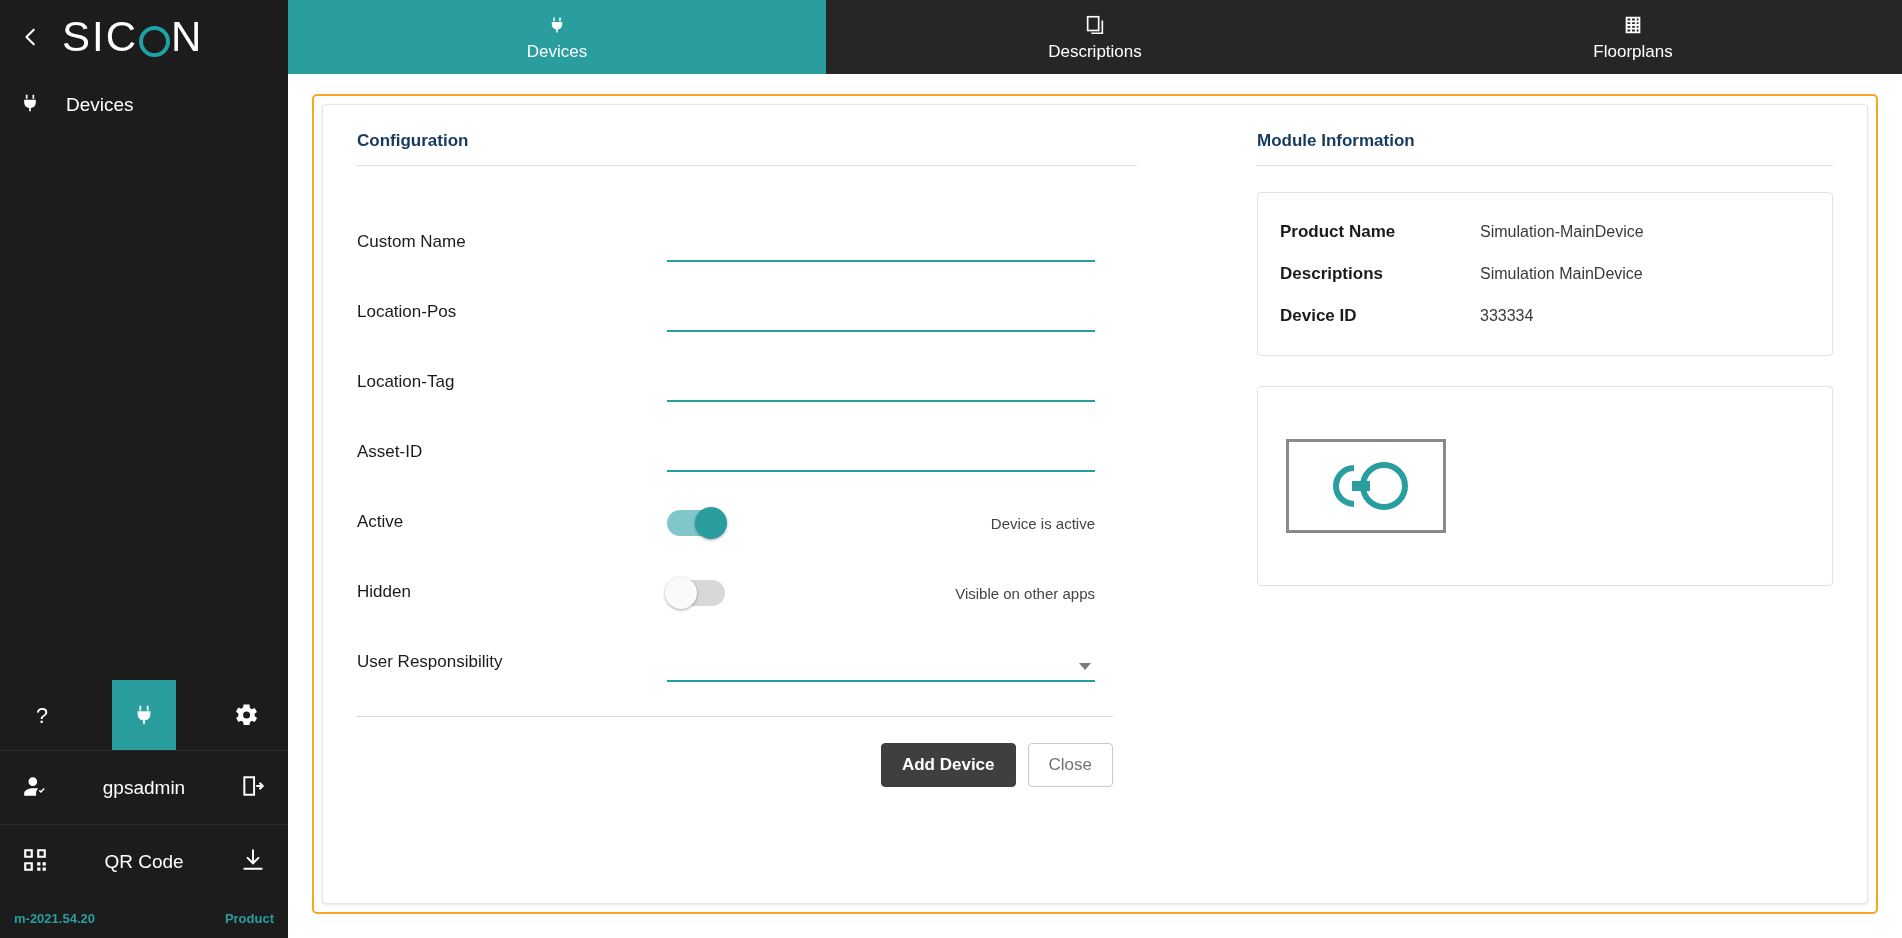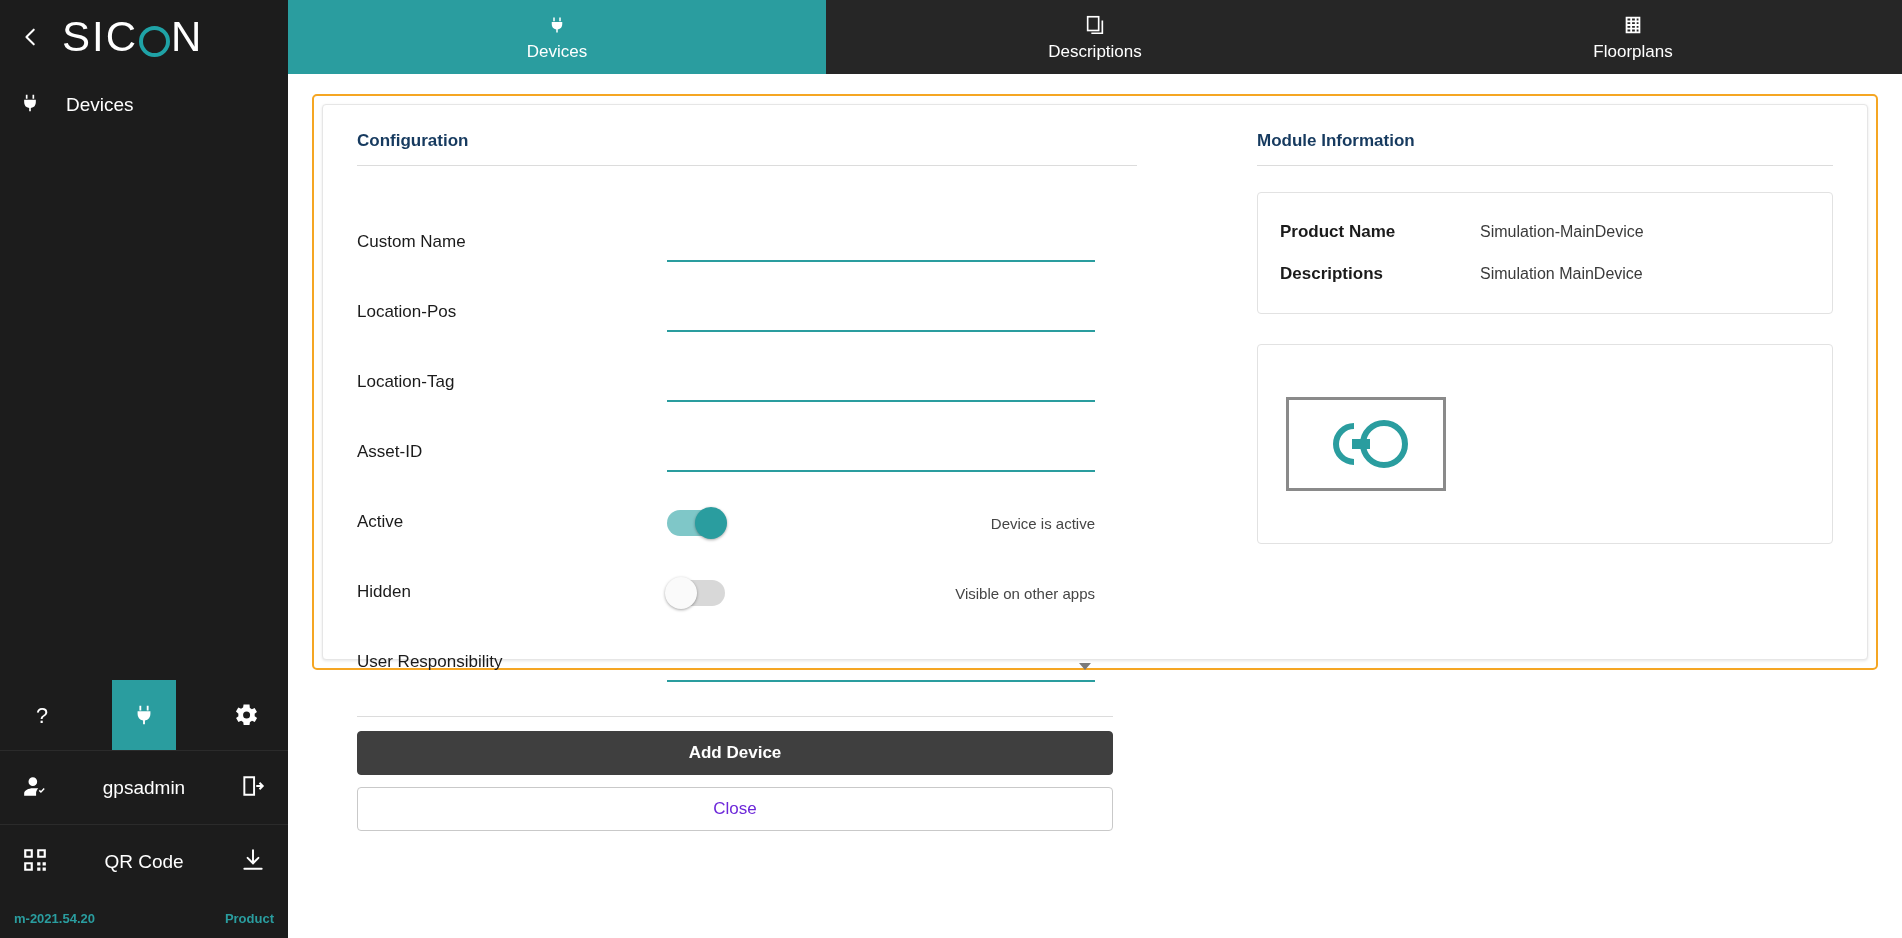--- a/index.html
+++ b/index.html
@@ -152,21 +152,21 @@
 
   .content {
     flex: 1 1 auto;
     padding: 20px 24px 24px 24px;
     overflow: hidden;
   }
   .panel-outline {
     border: 2px solid #f5a623;
     border-radius: 5px;
     padding: 8px;
-    height: 576px;
+    height: 820px;
     background: #ffffff;
   }
   .card {
     background: #ffffff;
     border: 1px solid #e6e6e6;
     border-radius: 4px;
     box-shadow: 0 1px 3px rgba(0,0,0,0.10);
     height: 100%;
     padding: 26px 34px;
     display: flex;
@@ -265,43 +265,42 @@
   .toggle.off .knob { left: -2px; background: #fafafa; }
   .toggle-hint {
     font-size: 15px;
     color: #454545;
     text-align: right;
   }
 
   .form-footer {
     margin-top: 34px;
     border-top: 1px solid #dcdcdc;
-    padding-top: 14px;
+    padding-top: 26px;
     display: flex;
     justify-content: flex-end;
     gap: 12px;
     width: 756px;
-    flex-direction: column;
   }
   .btn {
     font-size: 17px;
     padding: 11px 20px;
     border-radius: 4px;
     cursor: pointer;
     font-family: "Liberation Sans", sans-serif;
   }
   .btn-primary {
     background: #3f3f3f;
     color: #ffffff;
     border: 1px solid #3f3f3f;
     font-weight: bold;
   }
   .btn-secondary {
     background: #ffffff;
-    color: #6d28d9;
+    color: #737373;
     border: 1px solid #c9c9c9;
   }
 
   .info-box {
     margin-top: 26px;
     border: 1px solid #e2e2e2;
     border-radius: 4px;
     padding: 18px 22px;
   }
   .info-row {
@@ -530,20 +529,24 @@
 
             <div class="info-box">
               <div class="info-row">
                 <div class="info-key">Product Name</div>
                 <div class="info-val">Simulation-MainDevice</div>
               </div>
               <div class="info-row">
                 <div class="info-key">Descriptions</div>
                 <div class="info-val">Simulation MainDevice</div>
               </div>
+              <div class="info-row">
+                <div class="info-key">Device ID</div>
+                <div class="info-val">333334</div>
+              </div>
             </div>
 
             <div class="logo-box">
               <div class="logo-frame">
                 <svg width="120" height="60" viewBox="0 0 120 60">
                   <circle cx="78" cy="30" r="21" fill="none" stroke="#2a9d9f" stroke-width="6"></circle>
                   <path d="M48 12a18 18 0 1 0 0 36" fill="none" stroke="#2a9d9f" stroke-width="6"></path>
                   <rect x="46" y="25" width="18" height="10" fill="#2a9d9f"></rect>
                 </svg>
               </div>

